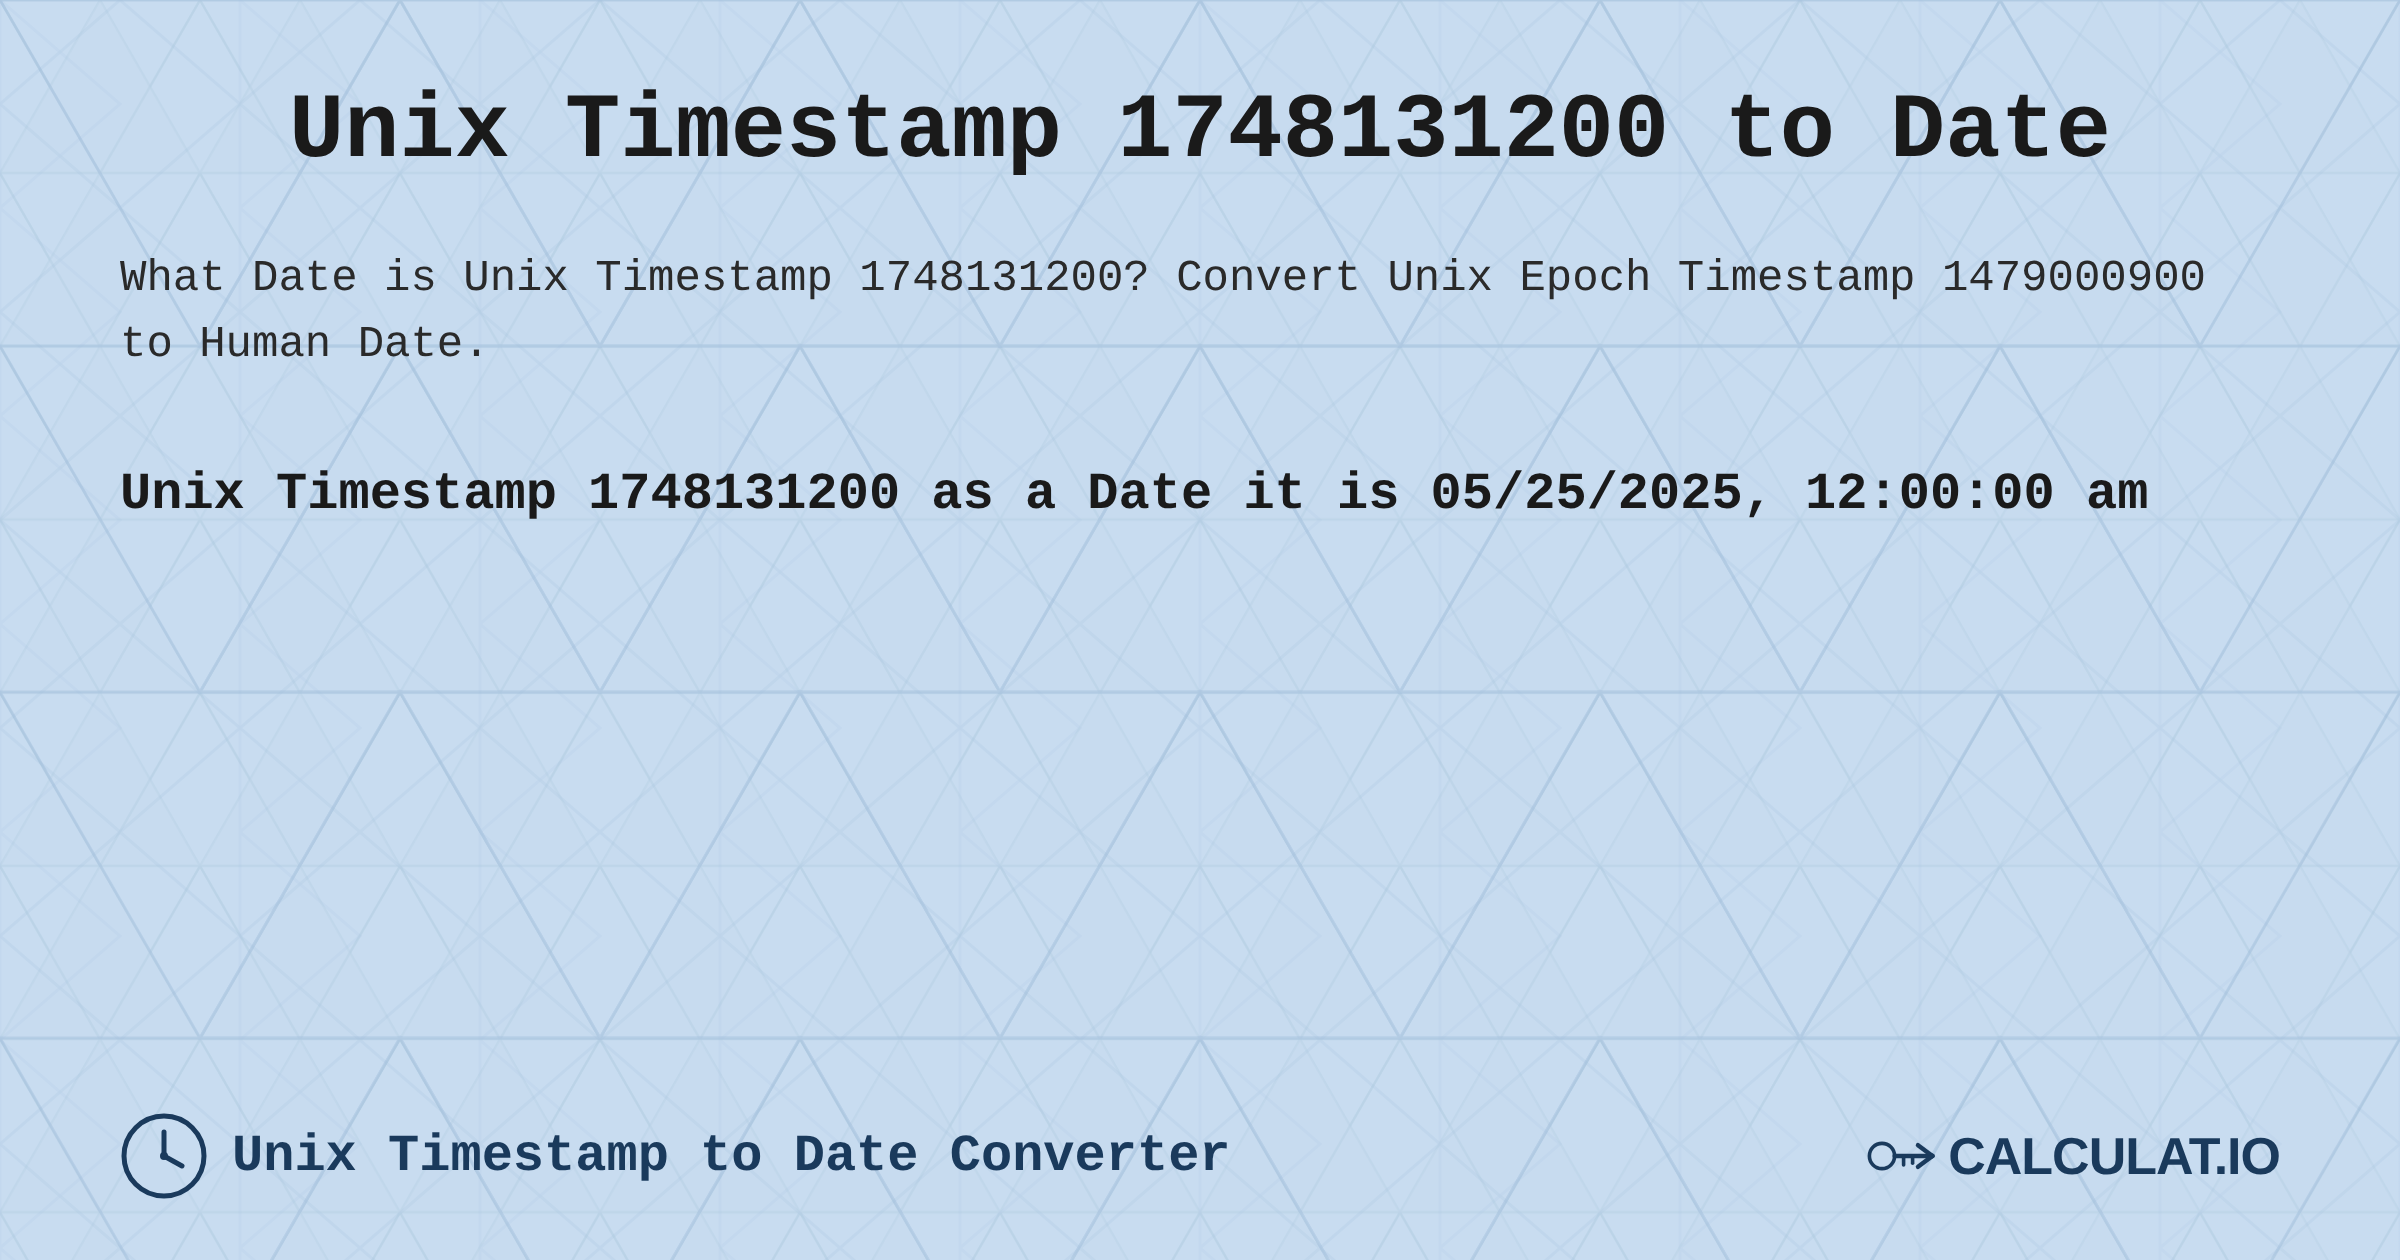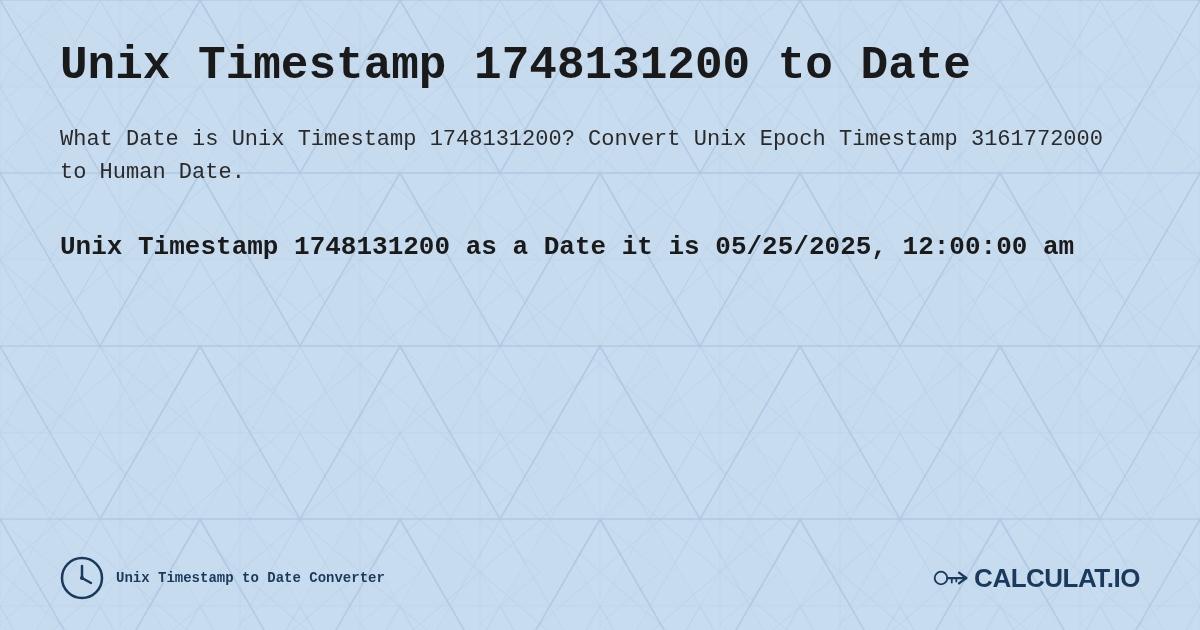--- a/index.html
+++ b/index.html
@@ -33,20 +33,21 @@
       padding: 40px 60px;
     }
 
     .main-title {
       font-size: 46px;
       font-weight: 900;
       color: #1a1a1a;
       margin-bottom: 30px;
       line-height: 1.15;
       font-family: 'Courier New', Courier, monospace;
+      text-align: center;
     }
 
     .description {
       font-size: 22px;
       color: #2a2a2a;
       line-height: 1.5;
       margin-bottom: 40px;
       font-family: 'Courier New', Courier, monospace;
       max-width: 1080px;
     }
@@ -79,21 +80,21 @@
       align-items: center;
       gap: 12px;
     }
 
     .clock-icon {
       width: 44px;
       height: 44px;
     }
 
     .footer-link-text {
-      font-size: 14px;
+      font-size: 26px;
       color: #1a3a5c;
       font-family: 'Courier New', Courier, monospace;
       font-weight: 600;
     }
 
     .calculat-logo {
       display: flex;
       align-items: center;
       gap: 6px;
     }
@@ -189,21 +190,21 @@
     <polygon points="300,692 500,692 400,519"></polygon>
     <polygon points="500,692 700,692 600,519"></polygon>
     <polygon points="700,692 900,692 800,519"></polygon>
     <polygon points="900,692 1100,692 1000,519"></polygon>
   </g>
 </svg>
 
 <div class="content">
   <h1 class="main-title">Unix Timestamp 1748131200 to Date</h1>
 
-  <p class="description">What Date is Unix Timestamp 1748131200? Convert Unix Epoch Timestamp 3161772000 to Human Date.</p>
+  <p class="description">What Date is Unix Timestamp 1748131200? Convert Unix Epoch Timestamp 1479000900 to Human Date.</p>
 
   <div class="result-section">
     <p class="result-text">Unix Timestamp 1748131200 as a Date it is 05/25/2025, 12:00:00 am</p>
   </div>
 </div>
 
 <div class="footer">
   <div class="footer-left">
 
     <svg class="clock-icon" xmlns="http://www.w3.org/2000/svg" viewBox="0 0 44 44">

